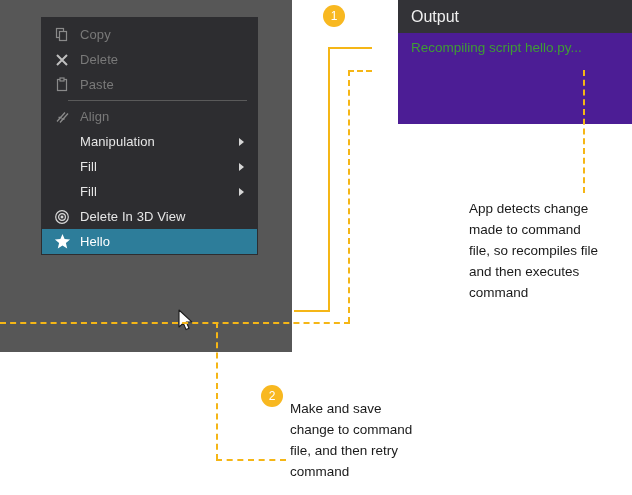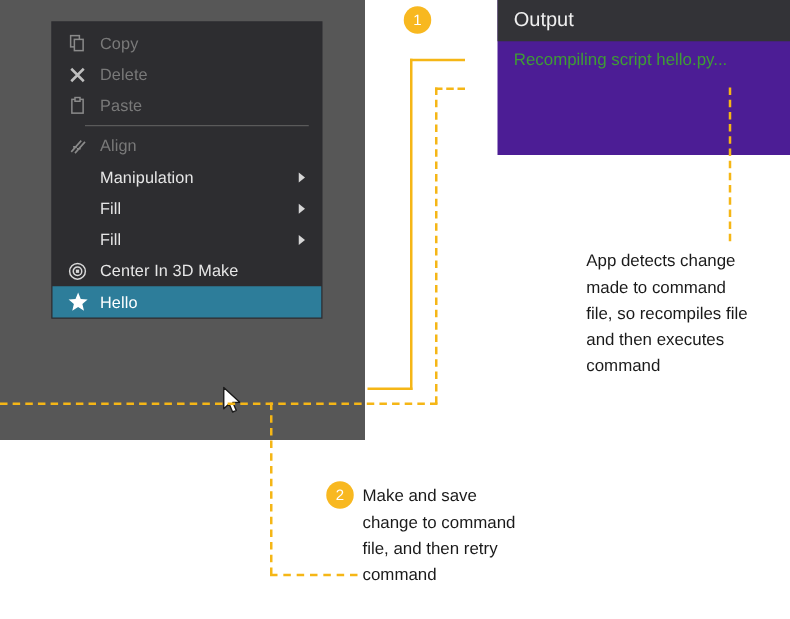--- a/index.html
+++ b/index.html
@@ -137,21 +137,21 @@
 
   
   .annot {
     position: absolute;
     color: #1a1a1a;
     font-size: 13.5px;
     line-height: 21px;
     white-space: pre-line;
   }
   #annot-1 { left: 469px; top: 198px; width: 165px; }
-  #annot-2 { left: 290px; top: 386px; width: 165px; }
+  #annot-2 { left: 290px; top: 398px; width: 165px; }
 
   
   .ln { position: absolute; background: #f5b616; }
   .ln-h { height: 2px; }
   .ln-v { width: 2px; }
 
   .dash-h {
     position: absolute;
     height: 0;
     border-top: 2px dashed #f5b616;
@@ -231,21 +231,21 @@
   </div>
 
   <div class="menu-item">
     <span class="mi-icon">
       <svg width="16" height="16" viewBox="0 0 16 16">
         <circle cx="8" cy="8" r="6.3" fill="none" stroke="#d8d8d8" stroke-width="1.2"></circle>
         <circle cx="8" cy="8" r="3.4" fill="none" stroke="#d8d8d8" stroke-width="1.2"></circle>
         <rect x="6.7" y="6.7" width="2.6" height="2.6" fill="#d8d8d8"></rect>
       </svg>
     </span>
-    <span class="mi-label">Center In 3D Make</span>
+    <span class="mi-label">Delete In 3D View</span>
   </div>
 
   <div class="menu-item selected">
     <span class="mi-icon">
       <svg width="17" height="17" viewBox="0 0 17 17">
         <path d="M8.5 1 L10.6 6.1 L16.1 6.5 L11.9 10.1 L13.2 15.5 L8.5 12.6 L3.8 15.5 L5.1 10.1 L0.9 6.5 L6.4 6.1 Z" fill="#ffffff"></path>
       </svg>
     </span>
     <span class="mi-label">Hello</span>
   </div>

